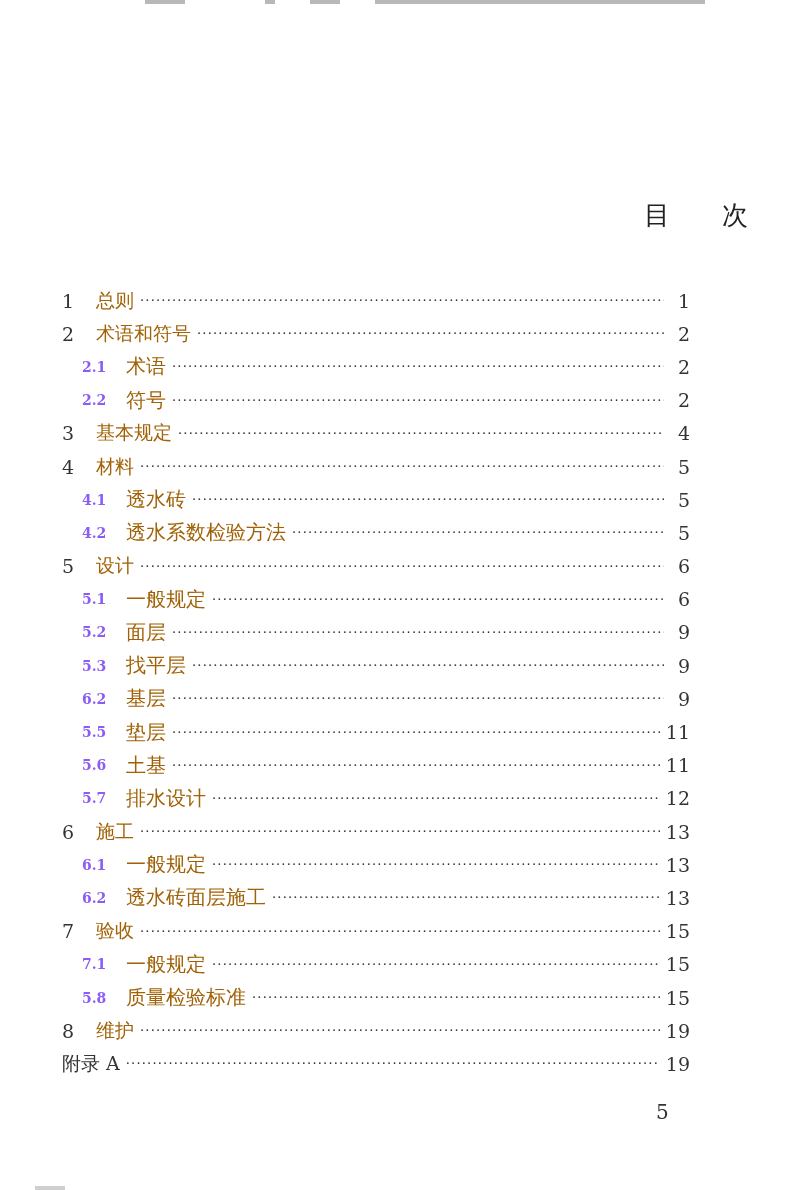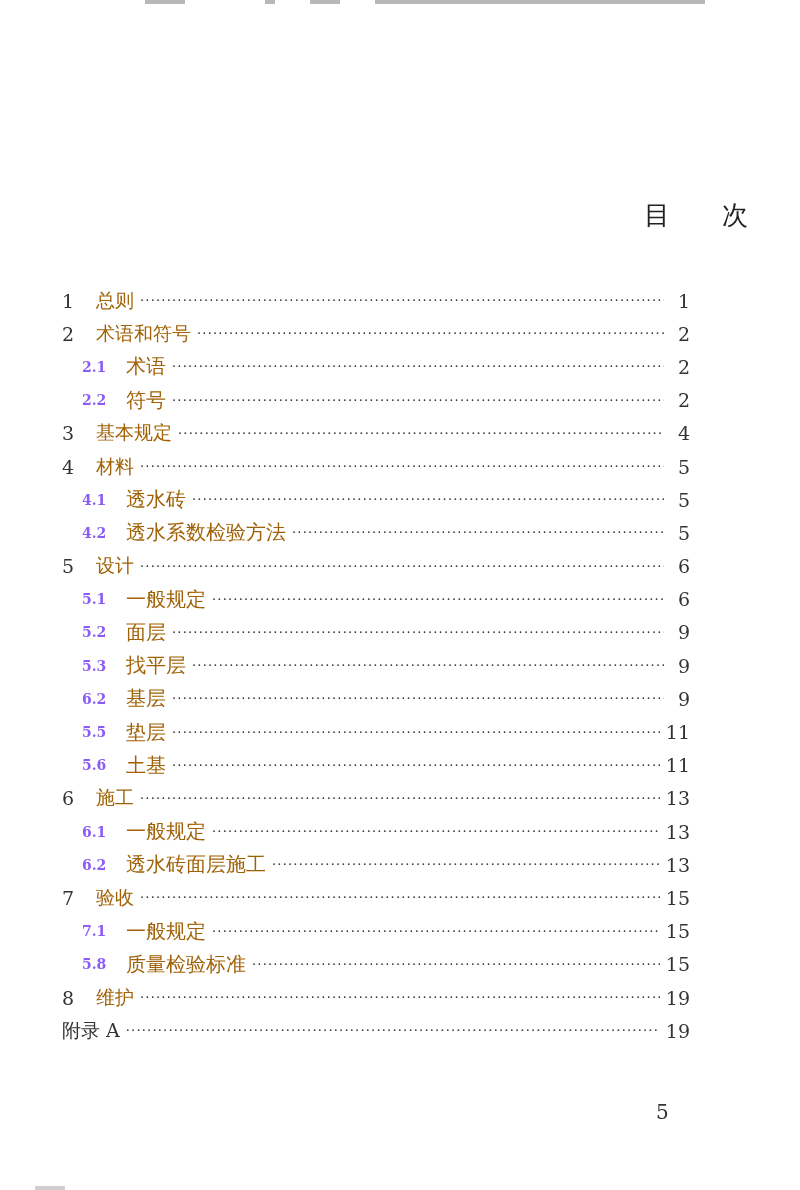--- a/index.html
+++ b/index.html
@@ -124,20 +124,26 @@
       <span class="label">垫层</span>
       <span class="dots"></span>
       <span class="page">11</span>
     </div>
     <div class="row l2">
       <span class="num">5.6</span>
       <span class="label">土基</span>
       <span class="dots"></span>
       <span class="page">11</span>
     </div>
+    <div class="row l2">
+      <span class="num">5.7</span>
+      <span class="label">排水设计</span>
+      <span class="dots"></span>
+      <span class="page">12</span>
+    </div>
     <div class="row l1">
       <span class="num">6</span>
       <span class="label">施工</span>
       <span class="dots"></span>
       <span class="page">13</span>
     </div>
     <div class="row l2">
       <span class="num">6.1</span>
       <span class="label">一般规定</span>
       <span class="dots"></span>

